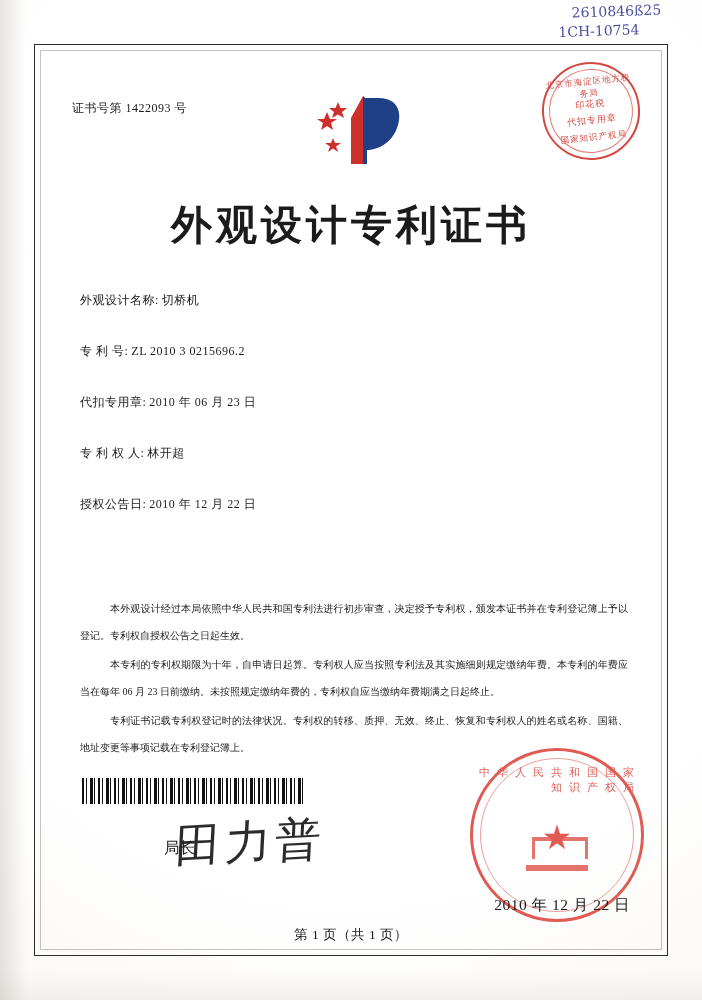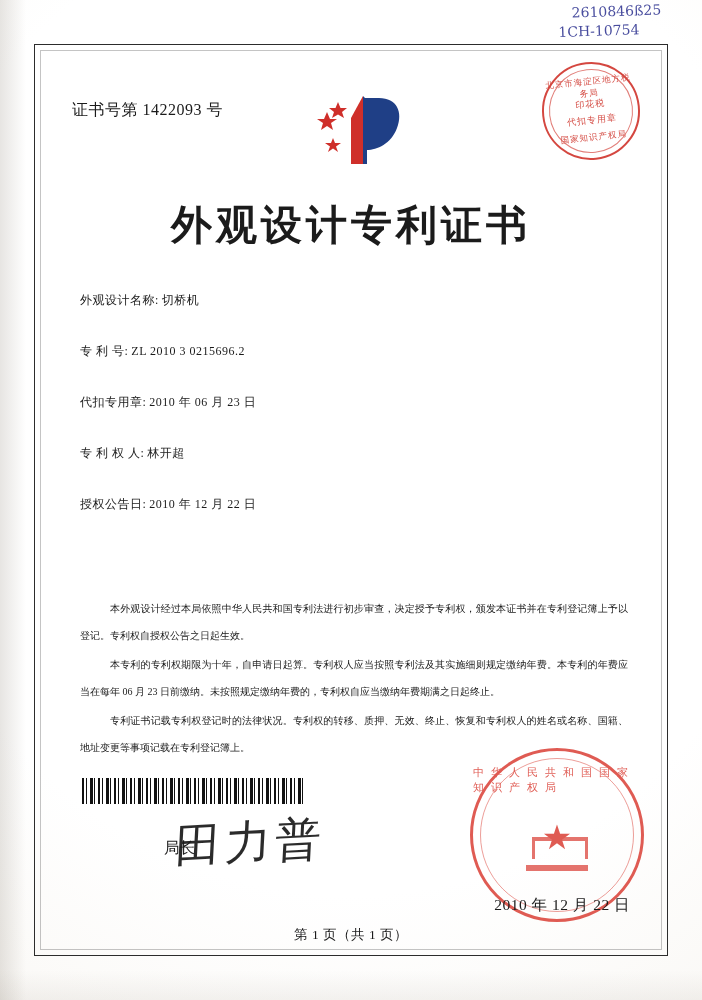--- a/index.html
+++ b/index.html
@@ -40,21 +40,21 @@
     font-size:14px;
     line-height:19px;
     transform:rotate(-2deg);
     opacity:.85;
   }
   .handnotes div:nth-child(2){margin-left:-14px;}
 
   
   .cert-no{
     position:absolute;left:72px;top:100px;
-    font-size:16px;letter-spacing:.5px;
+    font-size:12px;letter-spacing:.5px;
   }
 
   
   .logo{position:absolute;left:305px;top:88px;width:110px;height:84px;}
 
   
   .seal-top{
     position:absolute;right:62px;top:62px;
     width:94px;height:94px;border-radius:50%;
     border:2.2px solid #d0342c;
@@ -144,21 +144,21 @@
     position:absolute;left:50%;top:58%;transform:translate(-50%,-50%);
     width:62px;height:40px;
     border-bottom:6px solid #d9382e;
     opacity:.85;
   }
   .seal-big .emblem:before{
     content:"";position:absolute;left:6px;bottom:6px;width:50px;height:18px;
     border-top:4px solid #d9382e;border-left:3px solid #d9382e;border-right:3px solid #d9382e;
   }
   .seal-big .arc{
-    position:absolute;left:0;right:0;top:14px;text-align:left;
+    position:absolute;left:0;right:0;top:14px;text-align:right;
     color:#d9382e;font-size:11px;letter-spacing:7px;
   }
 
   .issue-date{
     position:absolute;right:72px;bottom:84px;
     font-size:15.5px;letter-spacing:.5px;
   }
 
   .page-no{
     position:absolute;left:0;right:0;bottom:56px;

